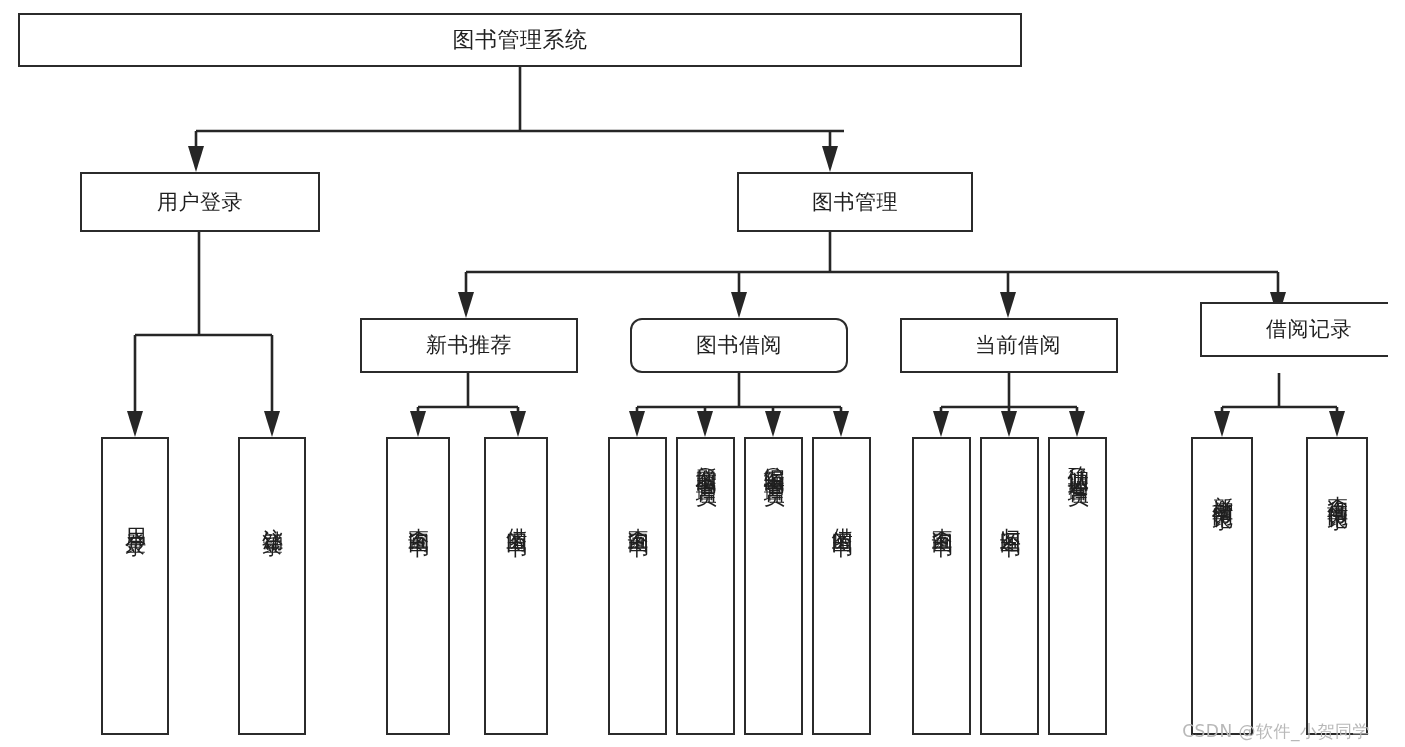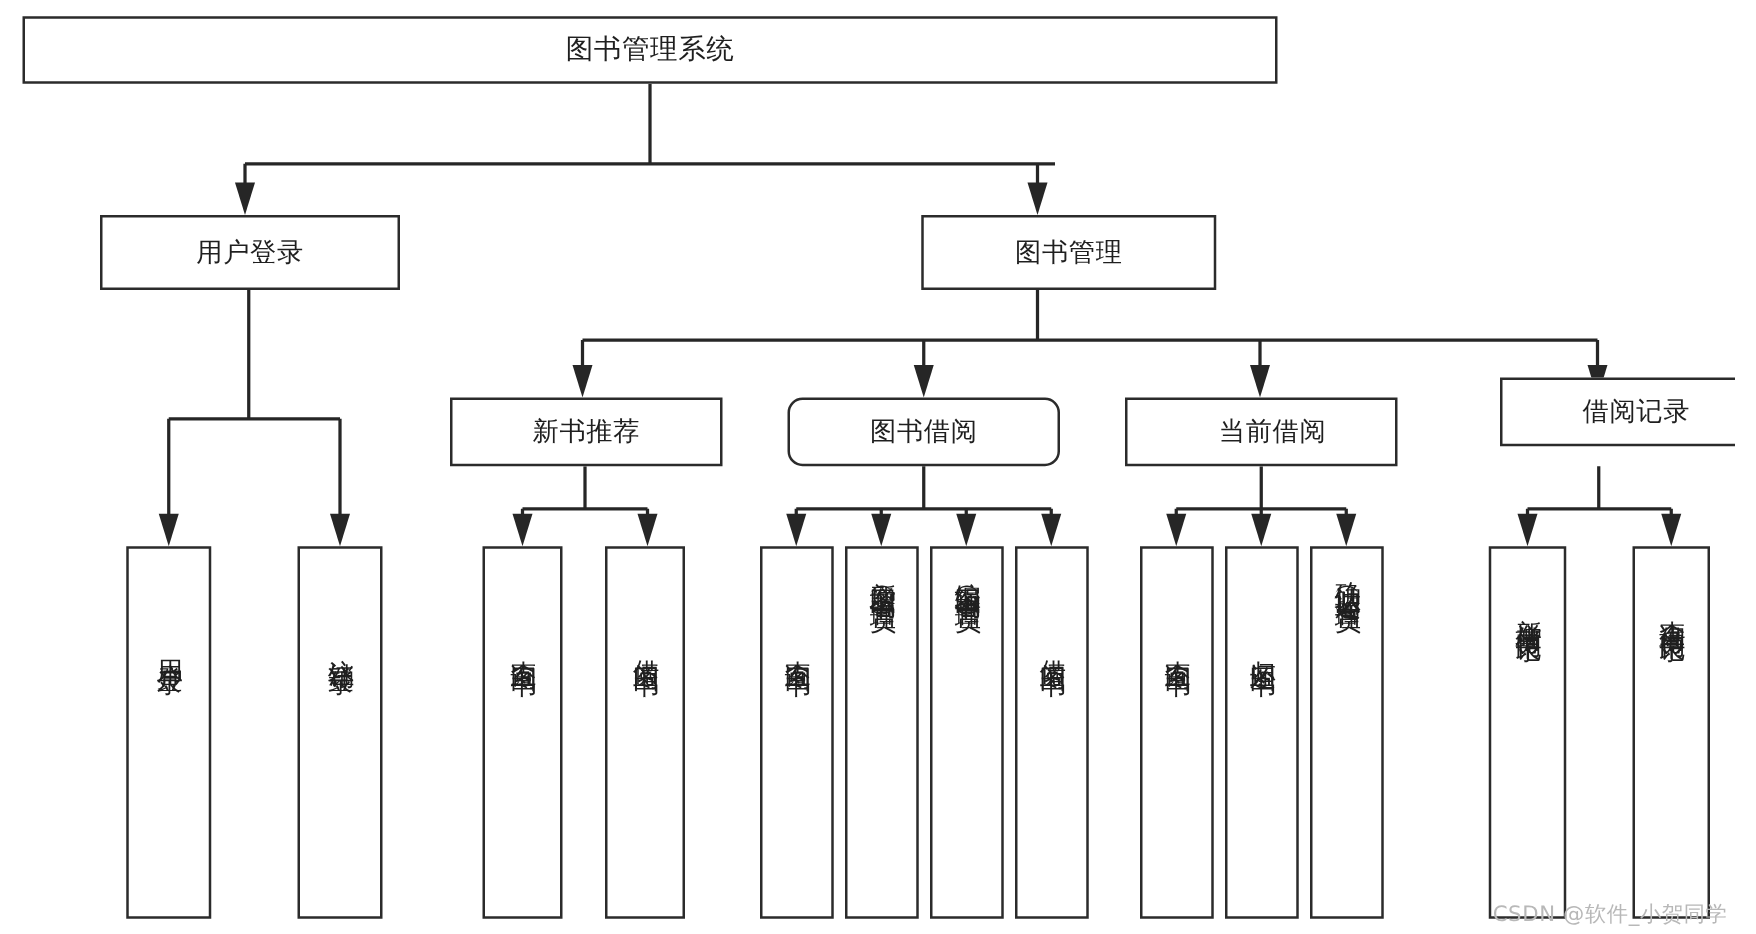--- a/index.html
+++ b/index.html
@@ -65,21 +65,21 @@
     font-size:21px;
     line-height:1.32;
     letter-spacing:3px;
     white-space:nowrap;
     height:auto;
   }
 
   
   #watermark{
     position:absolute;
-    right:6px;
+    right:18px;
     bottom:4px;
     font-size:17px;
     color:#b8b8b8;
     letter-spacing:0.5px;
     z-index:5;
     white-space:nowrap;
     font-family:"DejaVu Sans","Liberation Sans",sans-serif;
   }
 </style>
 </head>

